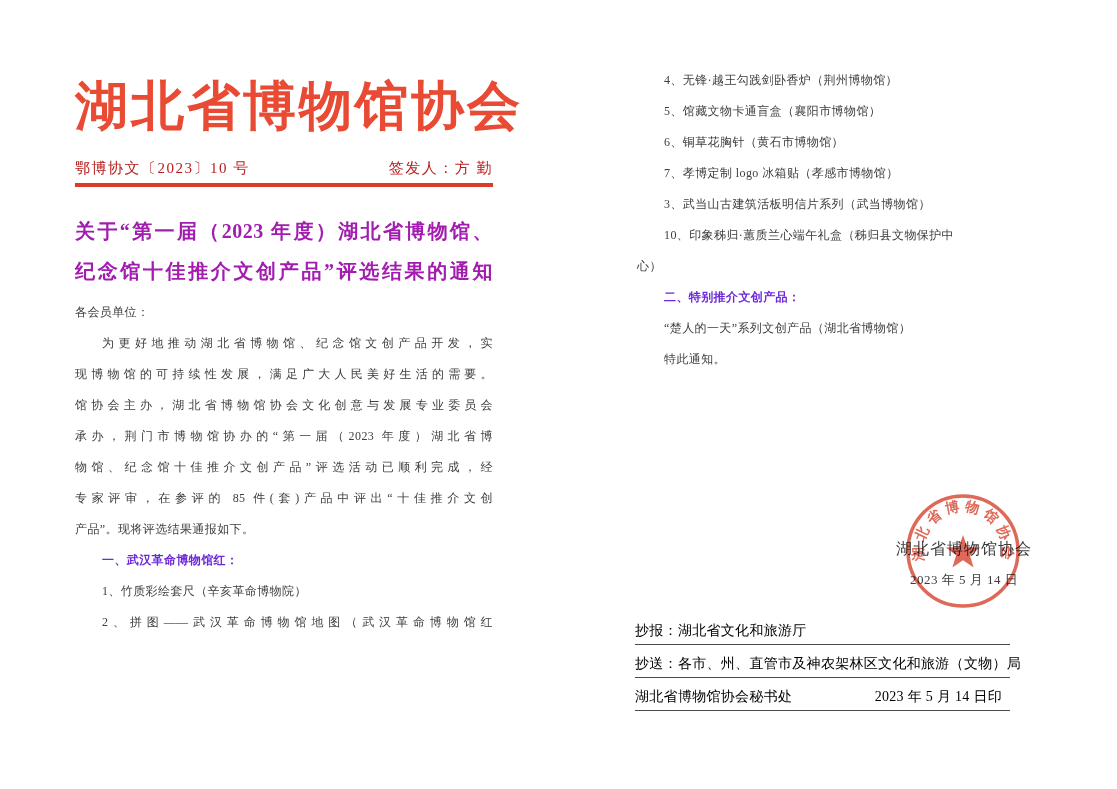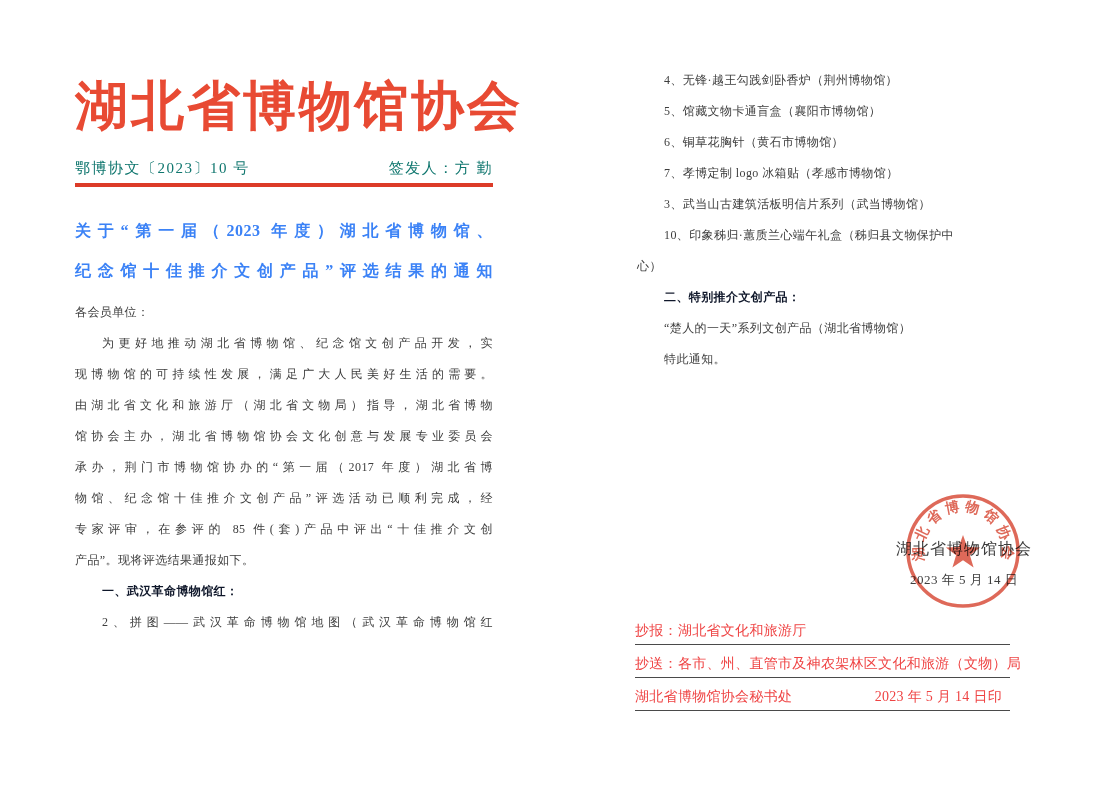--- a/index.html
+++ b/index.html
@@ -9,45 +9,45 @@
     overflow:hidden; margin:12px auto;
   }
   
   .col-left { position:absolute; left:75px; top:48px; width:418px; }
   .org-title {
     height:92px; line-height:92px; text-align:center; white-space:nowrap;
     font-size:53px; font-weight:bold; color:#e84a33; letter-spacing:3px;
   }
   .doc-row {
     display:flex; justify-content:space-between; align-items:center;
-    height:24px; margin-top:4px; font-size:15px; letter-spacing:1.5px; color:#0f766e;font-family:Liberation Serif, serif;
+    height:24px; margin-top:4px; font-size:15px; letter-spacing:1.5px; color:#b91c1c;font-family:Liberation Serif, serif;
   }
   .divider { height:3.5px; background:#dc3b28; margin-top:3px; }
   .doc-title { margin-top:24px; }
   .t-line {
-    font-size:16px; font-weight:bold; line-height:40px; color:#3b82f6;
+    font-size:20px; font-weight:bold; line-height:40px; color:#a21caf;
     letter-spacing:0.5px;
     font-family:Liberation Serif, serif;
   }
   .j { text-align:justify; text-align-last:justify; }
   .line { font-size:12px; line-height:31px; letter-spacing:0.4px; }
   .salutation { margin-top:6px; }
   .indent { text-indent:27px; }
-  .bold { font-weight:bold; color:#0f172a; }
+  .bold { font-weight:bold; color:#6d28d9; }
   .nw { white-space:nowrap; }
   
   .col-right { position:absolute; left:637px; top:53px; width:378px; }
   
   .signature { position:absolute; left:880px; top:521px; width:168px; text-align:center; }
   .sig-org  { font-size:16px; line-height:31px; letter-spacing:1px; white-space:nowrap; }
   .sig-date { font-size:13px; line-height:31px; letter-spacing:0.5px; white-space:nowrap; }
   .seal { position:absolute; left:903px; top:479px; mix-blend-mode:multiply; opacity:0.85; }
   .seal text { font-family:"Liberation Serif","DejaVu Serif",serif; font-weight:bold; }
   
-  .footer { position:absolute; left:635px; top:605px; width:375px; font-size:14px; color:#ef4444; }
+  .footer { position:absolute; left:635px; top:605px; width:375px; font-size:14px; color:#000000; }
   .f-row {
     line-height:27px; border-bottom:1.5px solid #4a4a4a; margin-bottom:5px;
     white-space:nowrap; letter-spacing:0.3px;
   }
   .f-row.spread { display:flex; justify-content:space-between;align-items:center; }
   .f-date { padding-right:8px;font-family:Liberation Serif, serif; }
 </style>
 </head>
 <body>
 
@@ -62,27 +62,27 @@
       </span>
     </div>
     <div class="divider"></div>
     <div class="doc-title">
       <div class="t-line j">关于“第一届（2023 年度）湖北省博物馆、</div>
       <div class="t-line j">纪念馆十佳推介文创产品”评选结果的通知</div>
     </div>
     <div class="line salutation">各会员单位：</div>
     <div class="line indent j">为更好地推动湖北省博物馆、纪念馆文创产品开发，实</div>
     <div class="line j">现博物馆的可持续性发展，满足广大人民美好生活的需要。</div>
-    <div class="line j">由湖北省文化和旅游厅（湖北省文物局）指导，湖北省博物</div>
     <div class="line j">馆协会主办，湖北省博物馆协会文化创意与发展专业委员会</div>
-    <div class="line j">承办，荆门市博物馆协办的“第一届（2017 年度）湖北省博</div>
+    <div class="line j">承办，荆门市博物馆协办的“第一届（2023 年度）湖北省博</div>
     <div class="line j">物馆、纪念馆十佳推介文创产品”评选活动已顺利完成，经</div>
     <div class="line j">专家评审，在参评的 85 件(套)产品中评出“十佳推介文创</div>
     <div class="line">产品”。现将评选结果通报如下。</div>
     <div class="line indent bold">一、武汉革命博物馆红：</div>
+    <div class="line indent nw">1、竹质彩绘套尺（辛亥革命博物院）</div>
     <div class="line indent j">2、拼图——武汉革命博物馆地图（武汉革命博物馆红</div>
 
   </div>
 
   <div class="col-right">
     <div class="line indent nw">4、无锋·越王勾践剑卧香炉（荆州博物馆）</div>
     <div class="line indent nw">5、馆藏文物卡通盲盒（襄阳市博物馆）</div>
     <div class="line indent nw">6、铜草花胸针（黄石市博物馆）</div>
     <div class="line indent nw">7、孝博定制 logo 冰箱贴（孝感市博物馆）</div>
     <div class="line indent nw">3、武当山古建筑活板明信片系列（武当博物馆）</div>

